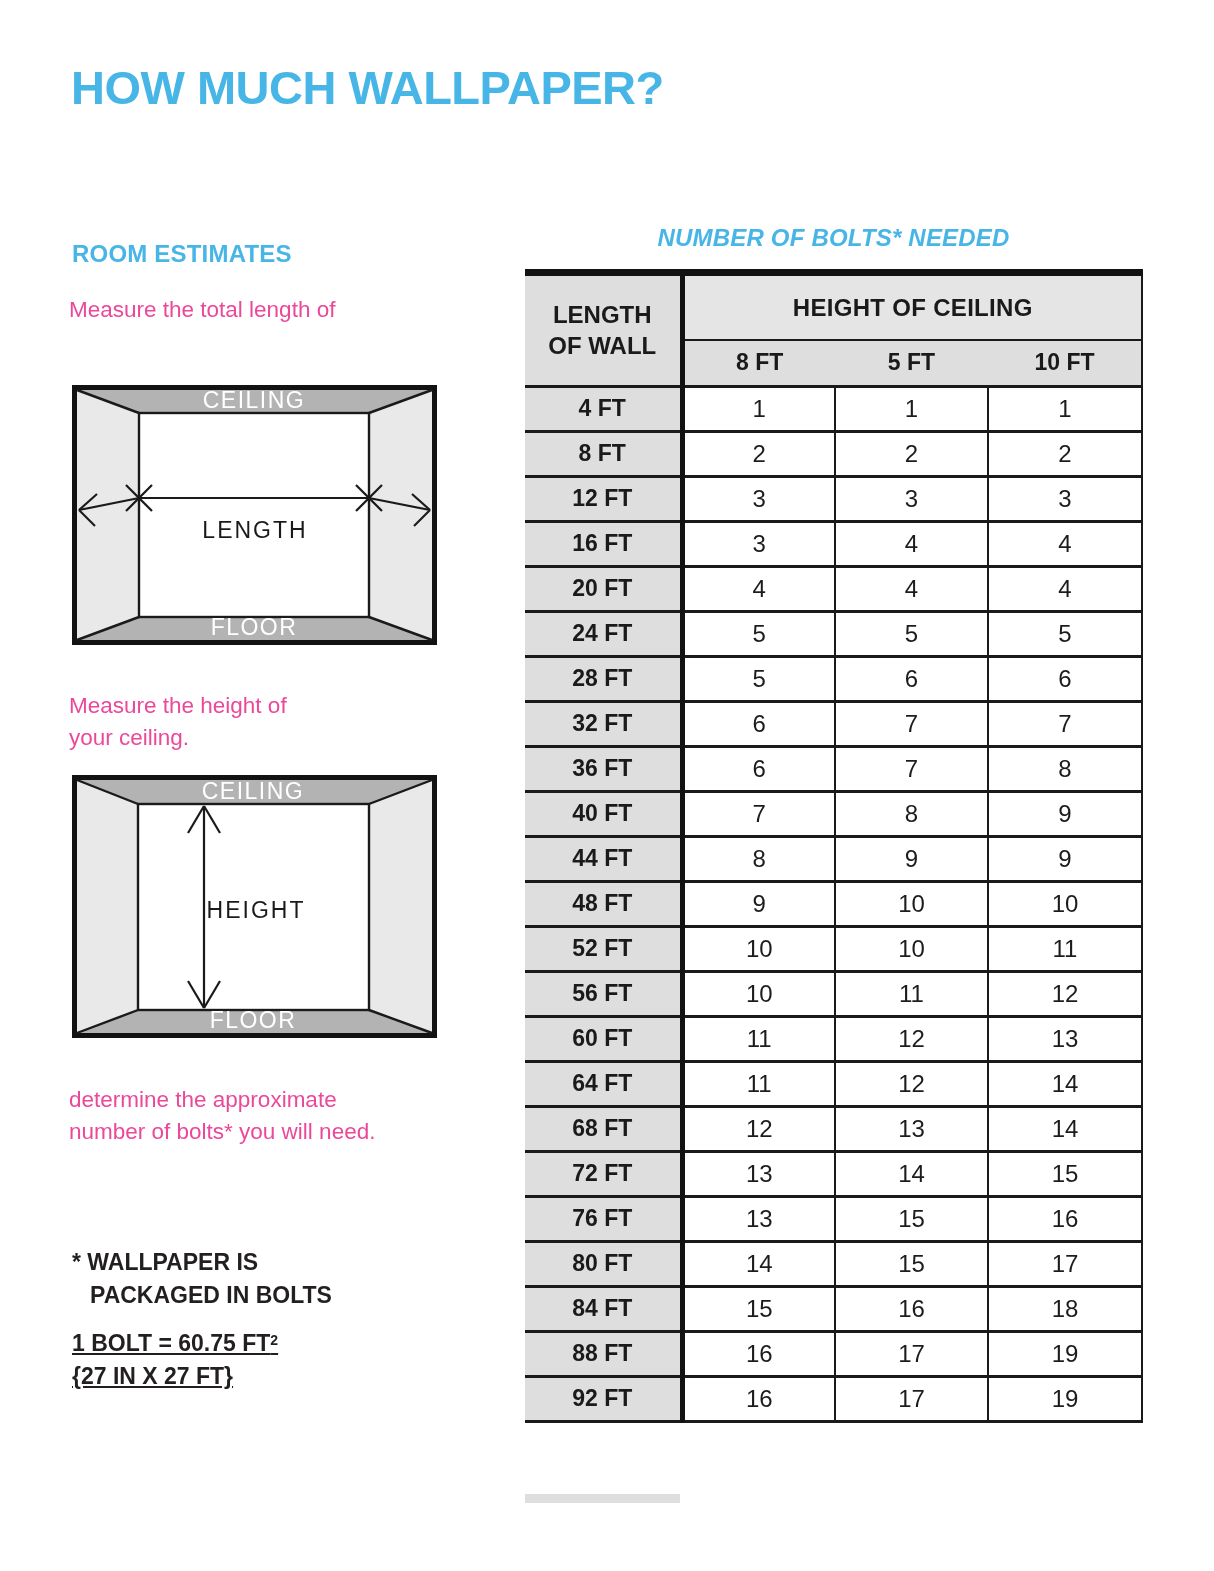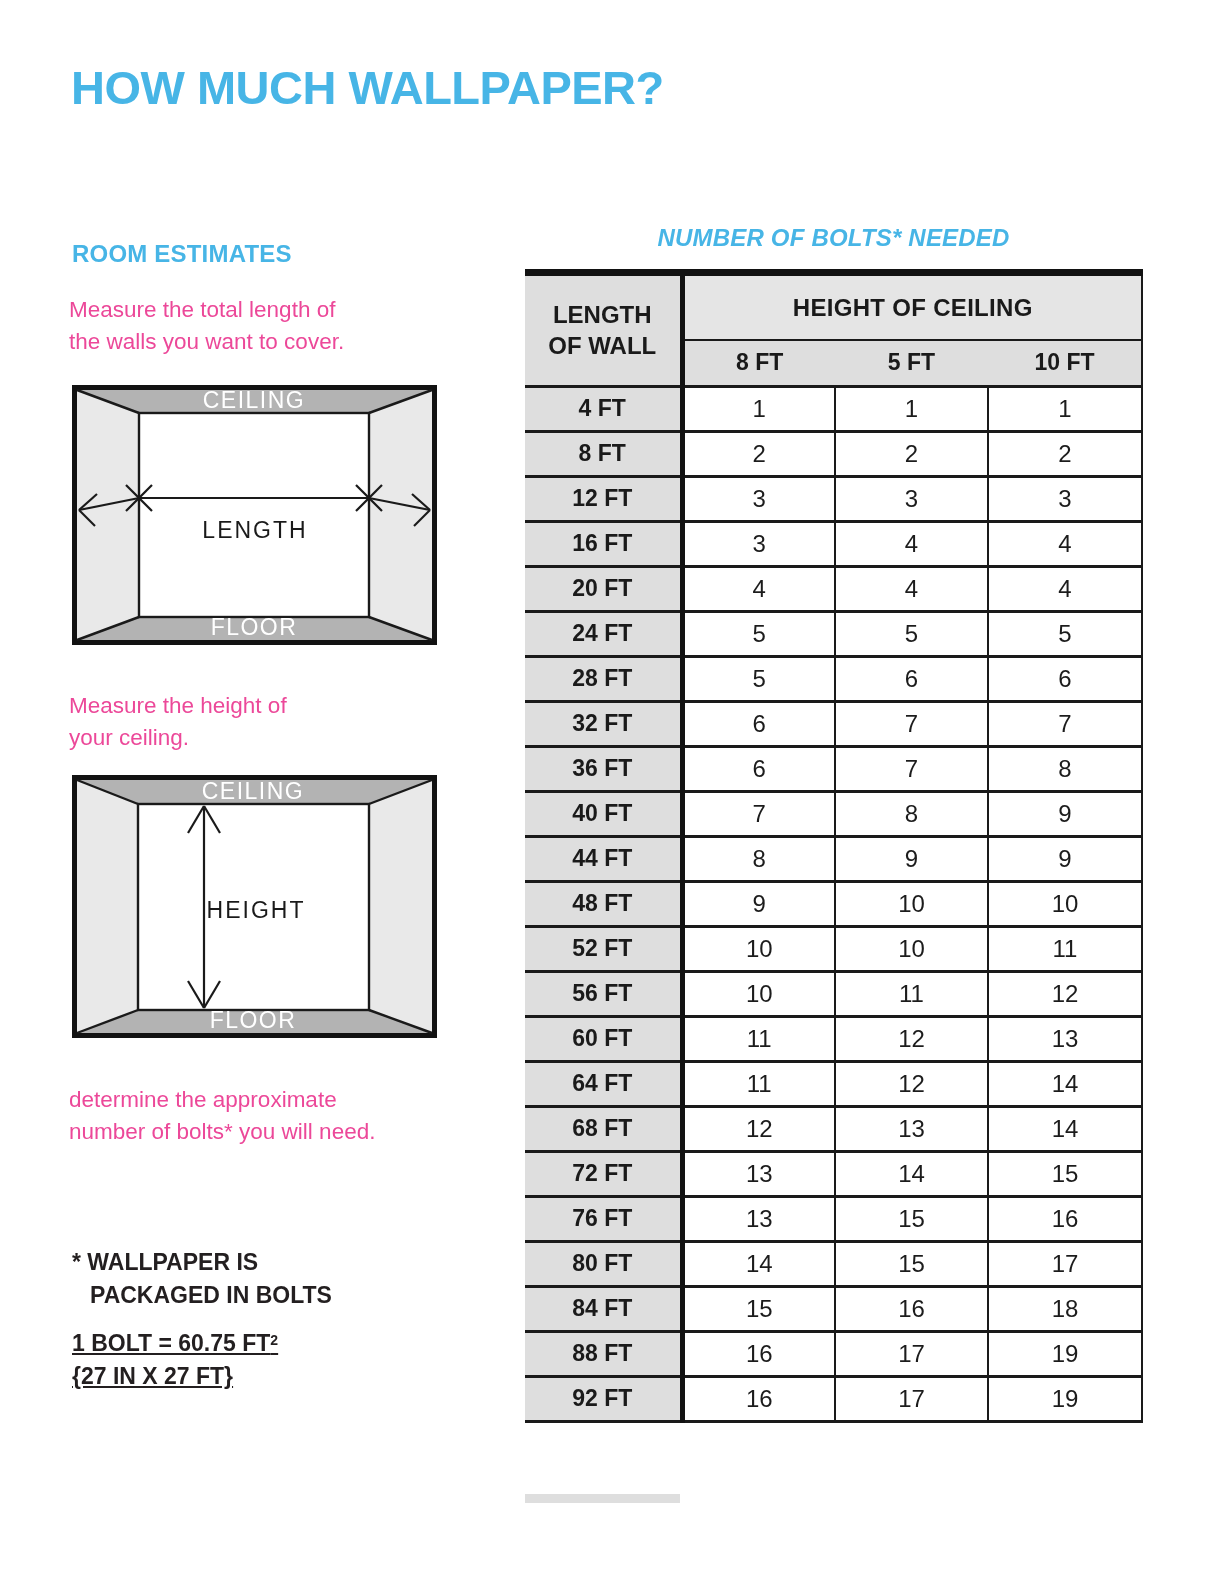--- a/index.html
+++ b/index.html
@@ -77,21 +77,20 @@
 <div class="page">
 
   <h1 class="title">HOW MUCH WALLPAPER?</h1>
 
   <h2 class="section-heading" id="room-estimates-heading">ROOM ESTIMATES</h2>
 
   <h2 class="section-heading" id="bolts-heading">NUMBER OF BOLTS* NEEDED</h2>
 
   <p class="step" id="step1">
     <span>Measure the total length of</span>
-    <span>the walls you want to cover.</span>
   </p>
 
   <svg class="diagram" id="diagram-length" width="365" height="260" viewBox="0 0 365 260">
     <rect x="2.5" y="2.5" width="360" height="255" fill="#e9e9e9" stroke="#121212" stroke-width="5"></rect>
     <polygon points="5,5 360,5 297,28 67,28" fill="#b3b3b3"></polygon>
     <polygon points="5,255 360,255 297,232 67,232" fill="#b3b3b3"></polygon>
     <line x1="5" y1="5" x2="67" y2="28" stroke="#1a1a1a" stroke-width="2.4"></line>
     <line x1="360" y1="5" x2="297" y2="28" stroke="#1a1a1a" stroke-width="2.4"></line>
     <line x1="5" y1="255" x2="67" y2="232" stroke="#1a1a1a" stroke-width="2.4"></line>
     <line x1="360" y1="255" x2="297" y2="232" stroke="#1a1a1a" stroke-width="2.4"></line>

